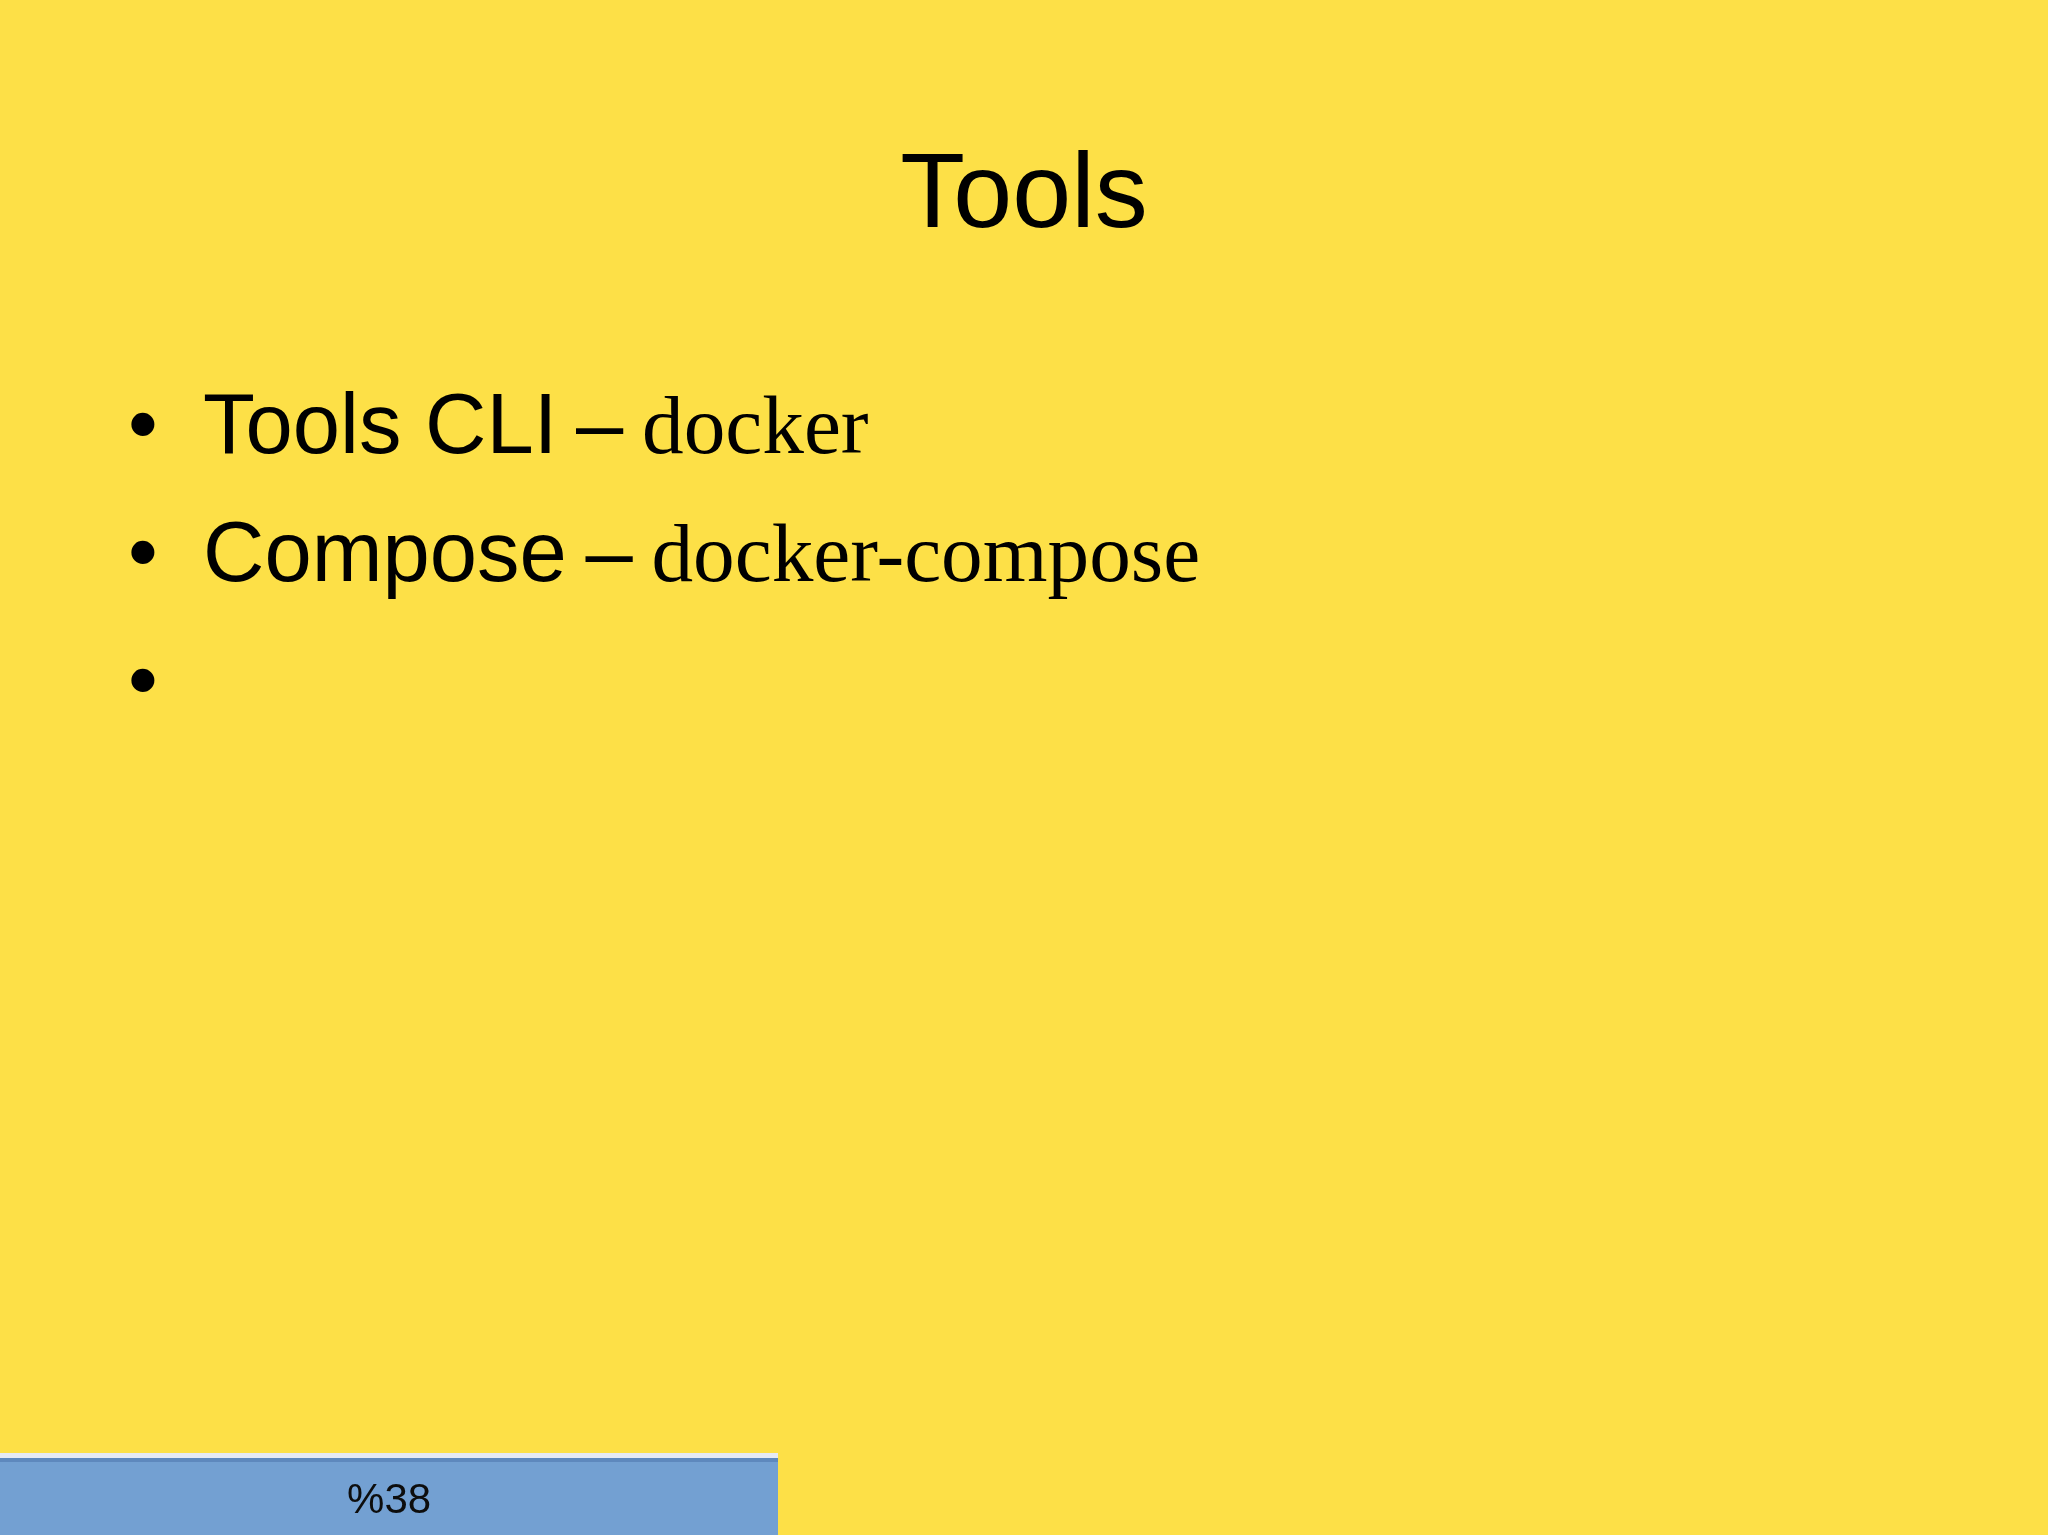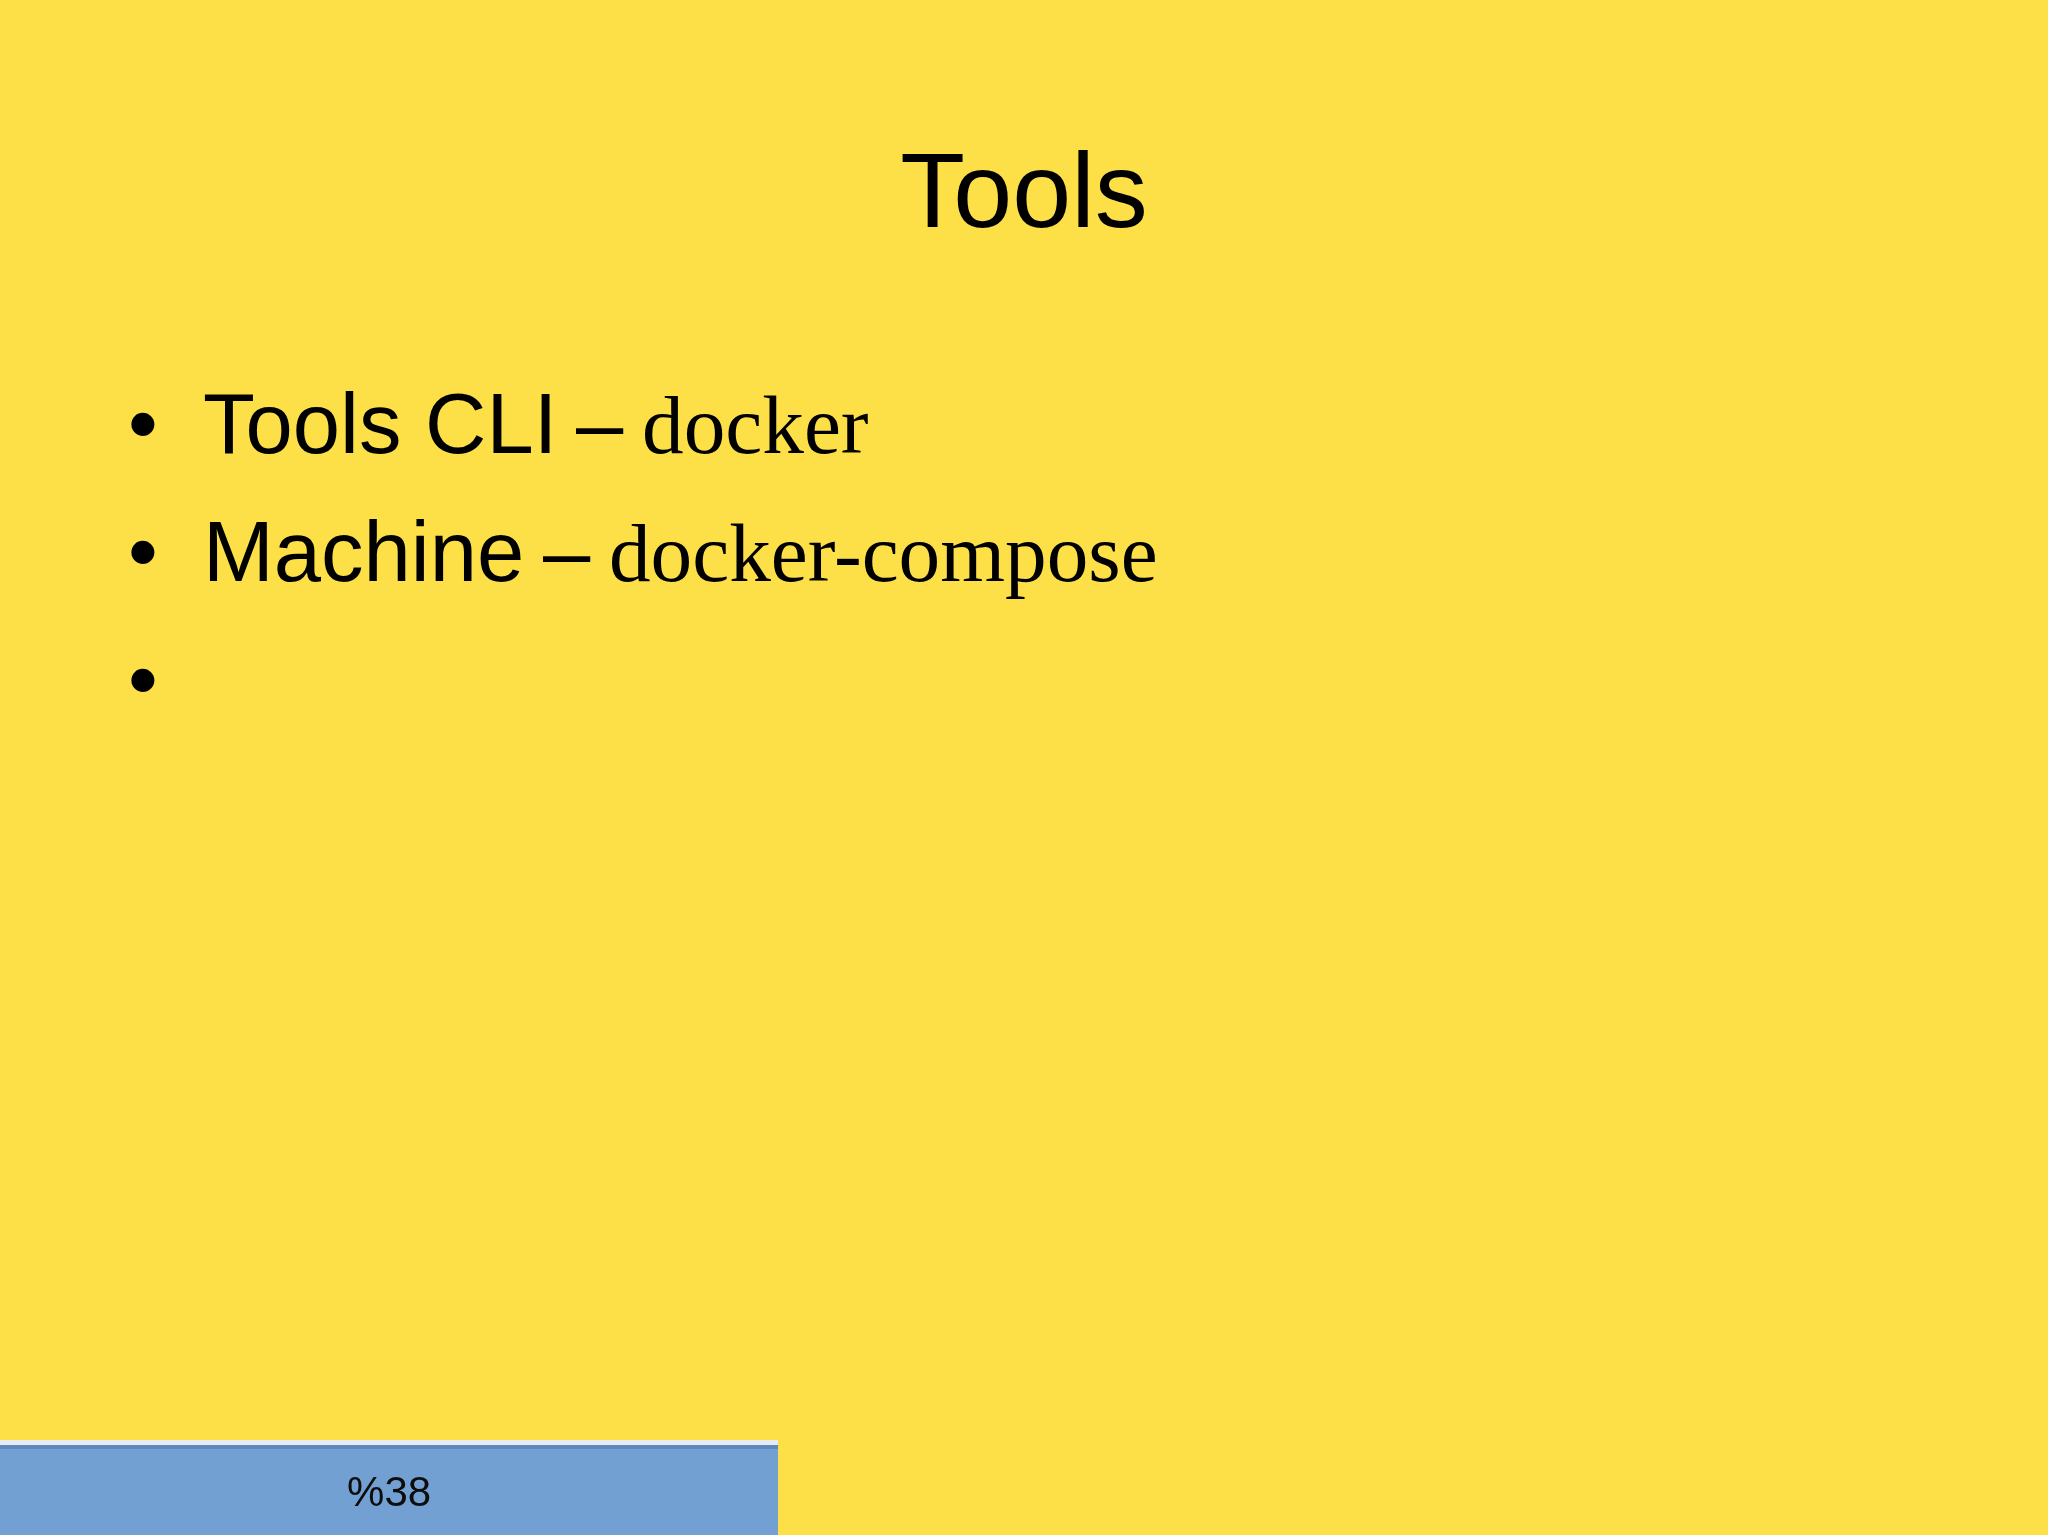--- a/index.html
+++ b/index.html
@@ -54,21 +54,21 @@
     font-size: 0.98em;
     margin-top: 28px;
   }
   .sep {
     padding: 0 0.22em;
   }
   .progress-bar {
     position: absolute;
     left: 0;
     bottom: 0;
-    height: 90px;
+    height: 77px;
     box-sizing: border-box;
     border-top: 4px solid #5e88bd;
     box-shadow: 0 -5px 0 0 #e6eaf4;
     display: flex;
     align-items: center;
     justify-content: center;
   }
   .progress-label {
     font-size: 42px;
     color: #0d0d0d;
@@ -82,21 +82,21 @@
 
   <h1 class="title">Tools</h1>
 
   <ul class="bullets">
     <li class="bullet">
       <span class="dot">•</span>
       <span class="text"><span>Tools CLI</span><span class="sep">–</span><span class="code">docker</span></span>
     </li>
     <li class="bullet">
       <span class="dot">•</span>
-      <span class="text"><span>Machine</span><span class="sep">–</span><span class="code">docker-compose</span></span>
+      <span class="text"><span>Compose</span><span class="sep">–</span><span class="code">docker-compose</span></span>
     </li>
     <li class="bullet">
       <span class="dot">•</span>
     </li>
   </ul>
 
   <div class="progress-bar" style="width: 38%; background: rgb(115, 160, 210); border-top-color: rgb(94, 136, 189);">
     <span class="progress-label">%38</span>
   </div>
 

